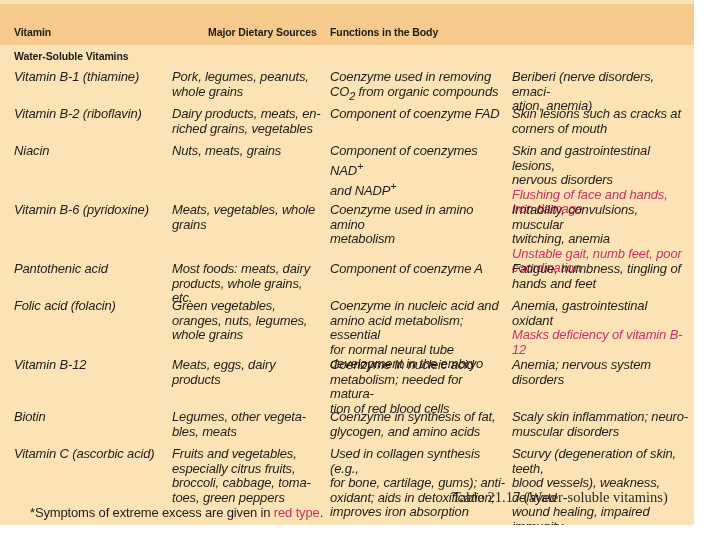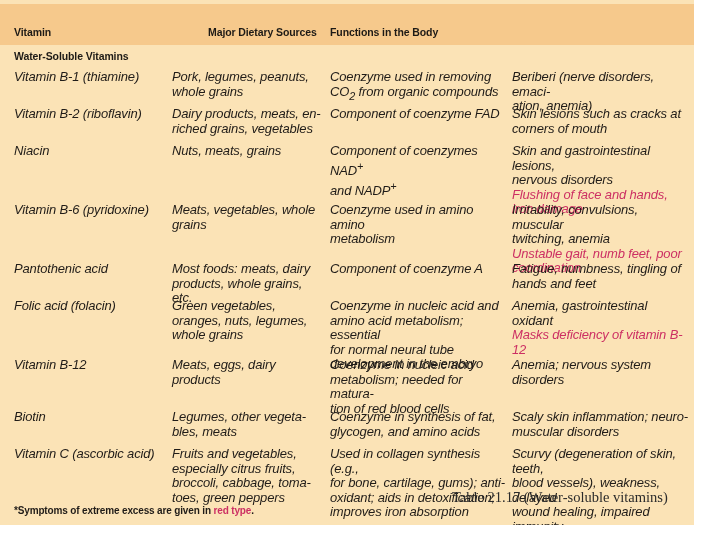--- a/index.html
+++ b/index.html
@@ -81,24 +81,24 @@
   .c3 { left: 330px; width: 176px; }
   .c4 { left: 512px; width: 176px; }
   .excess {
     display: block;
     color: #cc2f63;
   }
 
   
   #footnote {
     position: absolute;
-    left: 14px;
+    left: 30px;
     top: 505px;
-    font-size: 10px;
-    font-weight: bold;
+    font-size: 13px;
+    font-weight: normal;
     color: #201c18;
     letter-spacing: -0.15px;
   }
   #footnote .red-type { color: #cc2f63; }
 
   
   #figure-caption {
     position: absolute;
     left: 452px;
     top: 489px;

